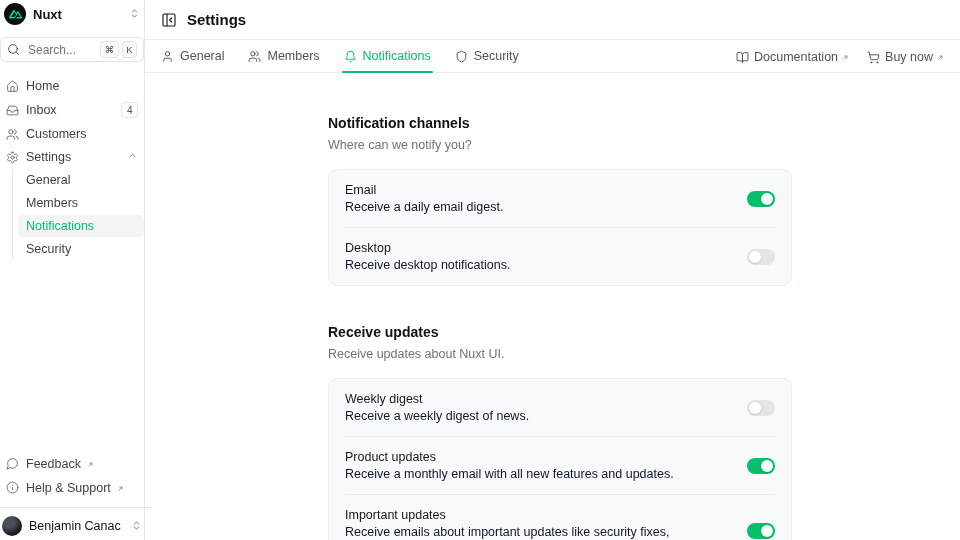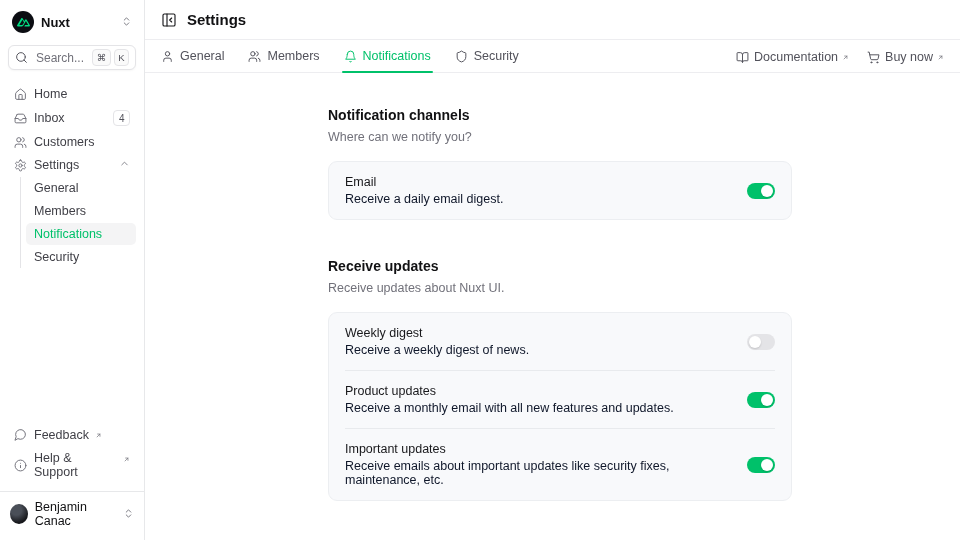--- a/index.html
+++ b/index.html
@@ -10,21 +10,20 @@
     background:#ffffff; color:#18181b;
     -webkit-font-smoothing:antialiased;
   }
   .app { display:flex; width:960px; height:540px; }
 
   
   .sidebar {
     width:145px; min-width:145px; height:100%;
     border-right:1px solid #e7e8ea;
     display:flex; flex-direction:column;
-    padding:8px; 
   }
   .org-row {
     display:flex; align-items:center; gap:7px;
     padding:3px 4px; border-radius:6px; cursor:pointer;
   }
   .org-logo {
     width:22px; height:22px; border-radius:50%;
     background:#0b0d12; display:flex; align-items:center; justify-content:center;
   }
   .org-logo svg { width:13px; height:13px; }
@@ -107,21 +106,21 @@
   }
   .tabbar-actions { margin-left:auto; display:flex; gap:18px; }
   .link-btn {
     display:flex; align-items:flex-end; gap:5px; font-size:12.5px; color:#52525b; cursor:pointer;
   }
   .ext { color:#71717a; margin-left:-1px; align-self:flex-start; margin-top:1px; }
   .ext svg { width:7px; height:7px; stroke-width:2.4; }
 
   .content { flex:1; overflow:auto; padding:34px 16px 20px 183px; }
   .section { width:464px; margin-bottom:38px; }
-  .section-title { font-size:14px; font-weight:700; color:#111113; margin:0 0 7px; }
+  .section-title { font-size:14px; font-weight:700; color:#111113; margin:8px 0 7px; }
   .section-sub { font-size:12.5px; color:#71717a; margin:0 0 17px; }
 
   .card {
     background:#f8f9fb; border:1px solid #eceef1; border-radius:9px;
     padding:0 16px;
   }
   .row { display:flex; align-items:center; gap:16px; padding:13px 0; }
   .row + .row { border-top:1px solid #e8eaed; }
   .row-text { flex:1; min-width:0; }
   .row-title { font-size:12.5px; font-weight:500; color:#18181b; margin-bottom:3px; }
@@ -344,20 +343,29 @@
       <section class="section">
         <h3 class="section-title">Notification channels</h3>
         <p class="section-sub">Where can we notify you?</p>
         <div class="card">
           <div class="row">
             <div class="row-text">
               <div class="row-title">Email</div>
               <div class="row-desc">Receive a daily email digest.</div>
             </div>
             <button class="toggle on">
+                <span class="knob"></span>
+              </button>
+          </div>
+          <div class="row">
+            <div class="row-text">
+              <div class="row-title">Desktop</div>
+              <div class="row-desc">Receive desktop notifications.</div>
+            </div>
+            <button class="toggle">
                 <span class="knob"></span>
               </button>
           </div>
         </div>
       </section>
 
       <section class="section">
         <h3 class="section-title">Receive updates</h3>
         <p class="section-sub">Receive updates about Nuxt UI.</p>
         <div class="card">

